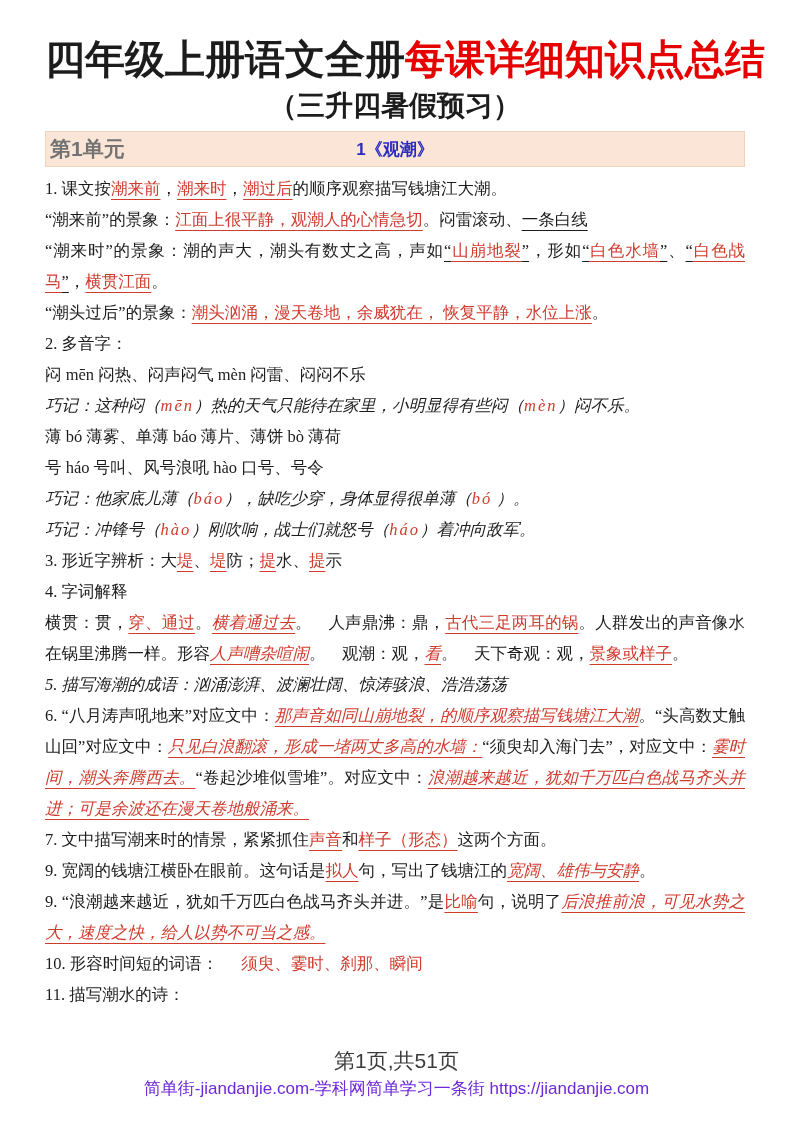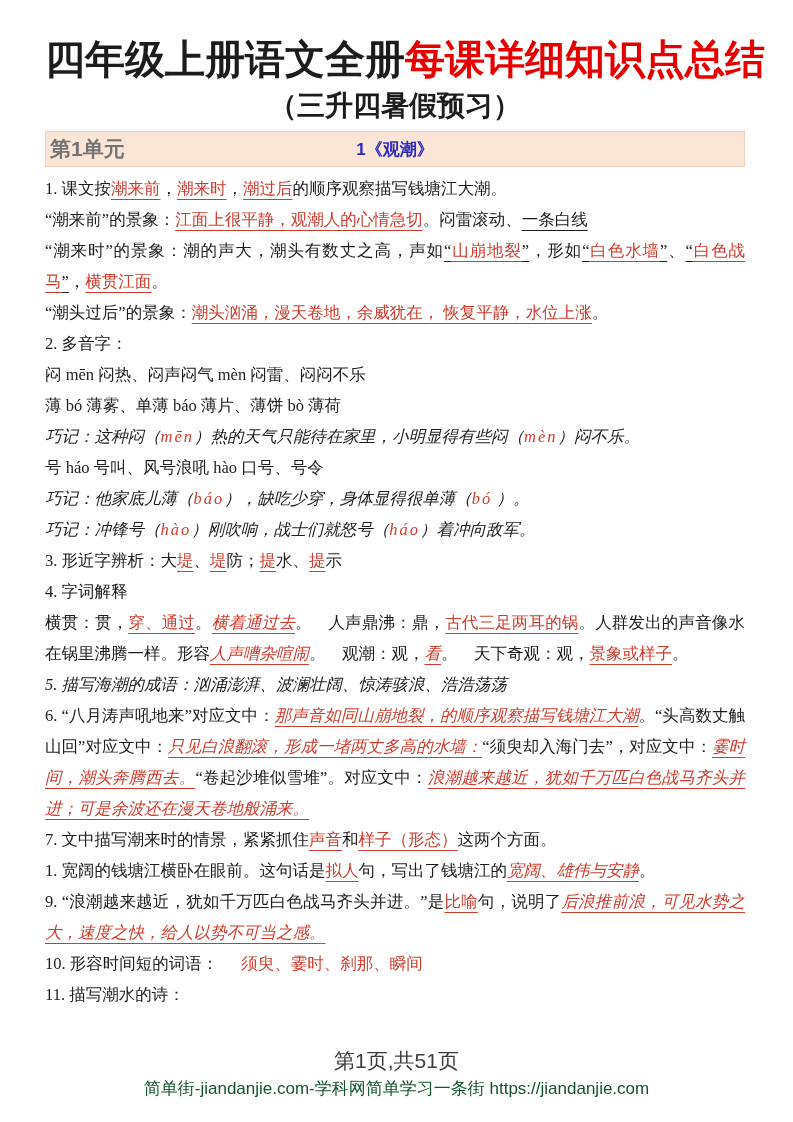--- a/index.html
+++ b/index.html
@@ -104,21 +104,21 @@
     text-align:center;
     font-family:"Liberation Sans","DejaVu Sans",sans-serif;
   }
   .page-indicator{
     font-size:21px;
     color:#3c3c3c;
     line-height:30px;
   }
   .site-line{
     font-size:17px;
-    color:#14532d;
+    color:#6d28d9;
     line-height:26px;
   }
 </style>
 </head>
 <body>
 
 <div class="page">
 
   <h1 class="title"><span class="t-black">四年级上册语文全册</span><span class="t-red">每课详细知识点总结</span></h1>
 
@@ -129,32 +129,32 @@
     <span class="lesson-label">1《观潮》</span>
   </div>
 
   <div class="doc-body" id="doc-body">
       <p><span>1. 课文按</span><span class="rn-ru">潮来前</span><span>，</span><span class="rn-ru">潮来时</span><span>，</span><span class="rn-ru">潮过后</span><span>的顺序观察描写钱塘江大潮。</span></p>
       <p><span>“潮来前”的景象：</span><span class="rn-ru">江面上很平静，观潮人的心情急切</span><span>。闷雷滚动、</span><span class="rn-bu">一条白线</span></p>
       <p><span>“潮来时”的景象：潮的声大，潮头有数丈之高，声如</span><span class="rn-bu">“</span><span class="rn-ru">山崩地裂</span><span class="rn-bu">”</span><span>，形如</span><span class="rn-bu">“</span><span class="rn-ru">白色水墙</span><span class="rn-bu">”</span><span>、</span><span class="rn-bu">“</span><span class="rn-ru">白色战马</span><span class="rn-bu">”</span><span>，</span><span class="rn-ru">横贯江面</span><span>。</span></p>
       <p><span>“潮头过后”的景象：</span><span class="rn-ru">潮头汹涌，漫天卷地，余威犹在， 恢复平静，水位上涨</span><span>。</span></p>
       <p><span>2. 多音字：</span></p>
       <p><span>闷 mēn 闷热、闷声闷气 mèn 闷雷、闷闷不乐</span></p>
+      <p><span class="rn-k">巧记：这种闷（</span><span class="rn-py">mēn</span><span class="rn-k">）热的天气只能待在家里，小明显得有些闷（</span><span class="rn-py">mèn</span><span class="rn-k">）闷不乐。</span></p>
       <p><span>薄 bó 薄雾、单薄 báo 薄片、薄饼 bò 薄荷</span></p>
-      <p><span class="rn-k">巧记：这种闷（</span><span class="rn-py">mēn</span><span class="rn-k">）热的天气只能待在家里，小明显得有些闷（</span><span class="rn-py">mèn</span><span class="rn-k">）闷不乐。</span></p>
       <p><span>号 háo 号叫、风号浪吼 hào 口号、号令</span></p>
       <p><span class="rn-k">巧记：他家底儿薄（</span><span class="rn-py">báo</span><span class="rn-k">），缺吃少穿，身体显得很单薄（</span><span class="rn-py">bó</span><span class="rn-k"> ）。</span></p>
       <p><span class="rn-k">巧记：冲锋号（</span><span class="rn-py">hào</span><span class="rn-k">）刚吹响，战士们就怒号（</span><span class="rn-py">háo</span><span class="rn-k">）着冲向敌军。</span></p>
       <p><span>3. 形近字辨析：大</span><span class="rn-ru">堤</span><span>、</span><span class="rn-ru">堤</span><span>防；</span><span class="rn-ru">提</span><span>水、</span><span class="rn-ru">提</span><span>示</span></p>
       <p><span>4. 字词解释</span></p>
       <p><span>横贯：贯，</span><span class="rn-ru">穿、通过</span><span>。</span><span class="rn-kru">横着通过去</span><span>。　人声鼎沸：鼎，</span><span class="rn-ru">古代三足两耳的锅</span><span>。人群发出的声音像水在锅里沸腾一样。形容</span><span class="rn-kru">人声嘈杂喧闹</span><span>。　观潮：观，</span><span class="rn-kru">看</span><span>。　天下奇观：观，</span><span class="rn-ru">景象或样子</span><span>。</span></p>
       <p><span class="rn-k">5. 描写海潮的成语：汹涌澎湃、波澜壮阔、惊涛骇浪、浩浩荡荡</span></p>
       <p><span>6. “八月涛声吼地来”对应文中：</span><span class="rn-kru">那声音如同山崩地裂，的顺序观察描写钱塘江大潮</span><span>。“头高数丈触山回”对应文中：</span><span class="rn-kru">只见白浪翻滚，形成一堵两丈多高的水墙：</span><span>“须臾却入海门去”，对应文中：</span><span class="rn-kru">霎时间，潮头奔腾西去。</span><span>“卷起沙堆似雪堆”。对应文中：</span><span class="rn-kru">浪潮越来越近，犹如千万匹白色战马齐头并进；可是余波还在漫天卷地般涌来。</span></p>
       <p><span>7. 文中描写潮来时的情景，紧紧抓住</span><span class="rn-ru">声音</span><span>和</span><span class="rn-ru">样子（形态）</span><span>这两个方面。</span></p>
-      <p><span>1. 宽阔的钱塘江横卧在眼前。这句话是</span><span class="rn-ru">拟人</span><span>句，写出了钱塘江的</span><span class="rn-kru">宽阔、雄伟与安静</span><span>。</span></p>
+      <p><span>9. 宽阔的钱塘江横卧在眼前。这句话是</span><span class="rn-ru">拟人</span><span>句，写出了钱塘江的</span><span class="rn-kru">宽阔、雄伟与安静</span><span>。</span></p>
       <p><span>9. “浪潮越来越近，犹如千万匹白色战马齐头并进。”是</span><span class="rn-ru">比喻</span><span>句，说明了</span><span class="rn-kru">后浪推前浪，可见水势之大，速度之快，给人以势不可当之感。</span></p>
       <p><span>10. 形容时间短的词语：</span><span class="rn-r">须臾、霎时、刹那、瞬间</span></p>
       <p><span>11. 描写潮水的诗：</span></p>
     </div>
 
   <div class="footer">
     <div class="page-indicator">第1页,共51页</div>
     <div class="site-line">简单街-jiandanjie.com-学科网简单学习一条街 https://jiandanjie.com</div>
   </div>
 

